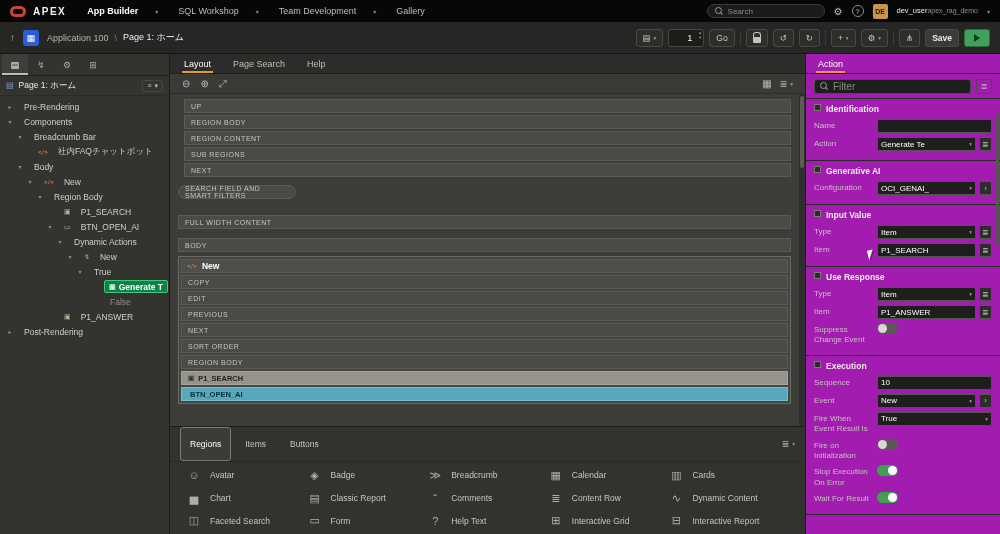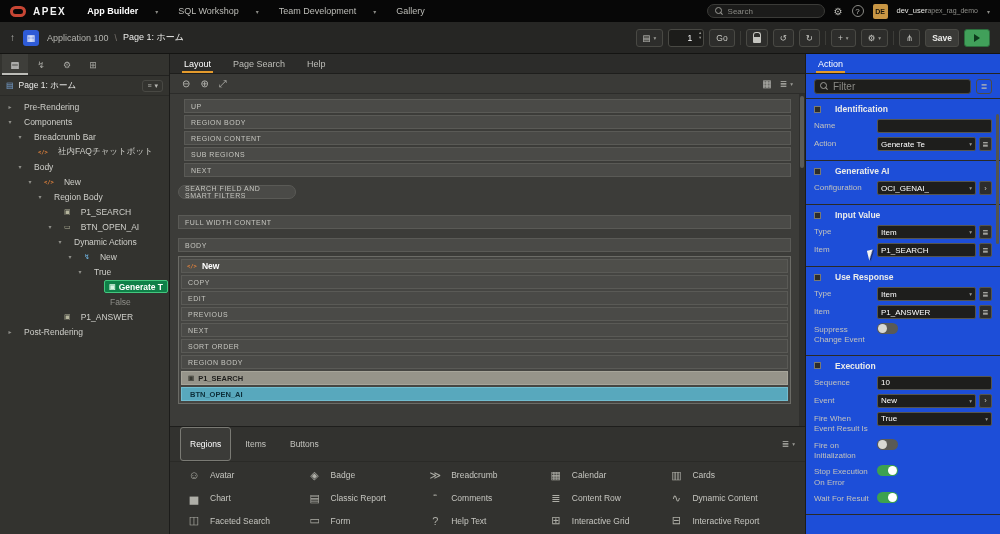--- a/index.html
+++ b/index.html
@@ -108,31 +108,31 @@
   .gtabs{flex:0 0 21px;display:flex;align-items:center;gap:4px;padding:0 10px;border-bottom:1px solid #2a2a27}
   .gtab{font-size:8.5px;color:#c4c4bf;padding:11px 9px;border-radius:3px;border:1px solid transparent;cursor:pointer}
   .gtab.active{border-color:#7a7a74;background:#3b3b38;color:#fff}
   .gmenu{margin-left:auto;display:flex;align-items:center;gap:3px;color:#b9b9b4;font-size:9px;cursor:pointer}
   .gmenu .dd{font-size:5.5px;color:#9a9a95}
   .ggrid{flex:1;display:grid;grid-template-columns:repeat(5,1fr);align-content:space-evenly;padding:2px 16px;row-gap:4px}
   .gitem{display:flex;align-items:center;gap:8px;font-size:8.5px;color:#c6c6c0;cursor:pointer}
   .gicon{width:16px;height:15px;display:flex;align-items:center;justify-content:center;font-size:11px;color:#aeaea7}
 
   
-  .right{flex:0 0 157px;background:#1d4ed8;display:flex;flex-direction:column;position:relative;min-height:0}
+  .right{flex:0 0 157px;background:#a21caf;display:flex;flex-direction:column;position:relative;min-height:0}
   .rtabs{flex:0 0 20px;display:flex;align-items:stretch;padding:0 10px;border-bottom:1px solid #242422}
   .rtab{color:#fff;font-size:9px;display:flex;align-items:center;padding:0 2px;box-shadow:inset 0 -2px 0 var(--accent);cursor:pointer}
   .rfilter{flex:0 0 25px;display:flex;align-items:center;gap:5px;padding:0 8px;border-bottom:1px solid #2a2a27}
   .filter-box{flex:1;height:15px;background:#1e1e1c;border:1px solid #4c4c47;border-radius:3px;display:flex;align-items:center;gap:4px;padding:0 5px}
   .filter-box input{flex:1;background:transparent;border:none;outline:none;color:#c4c4bf;font-size:10px;font-family:inherit;min-width:0}
   .filter-box input::placeholder{color:#8a8a85}
   .rfbtn{width:16px;height:15px;border:1px solid #4c4c47;border-radius:3px;display:flex;align-items:center;justify-content:center;color:#b9b9b4;font-size:8px;cursor:pointer}
   .pgroups{flex:1;overflow:hidden}
   .pgroup{border-bottom:1px solid #2a2a27;padding:4px 8px 5px}
-  .pghd{display:flex;align-items:center;gap:14px;margin:1px 0 5px;color:#ececea;font-weight:bold;font-size:8.5px}
+  .pghd{display:flex;gap:5px;margin:1px 0 5px;color:#ececea;font-weight:bold;font-size:8.5px}
   .pgchk{width:7px;height:7px;border:1px solid #7a7a74;background:#2c2c2a;flex:0 0 auto;cursor:pointer}
   .prow{display:flex;align-items:flex-start;gap:5px;margin-bottom:4px}
   .plabel{flex:0 0 58px;color:#c2c2bd;font-size:8px;line-height:1.3;padding-top:2px}
   .pctrl{flex:1;display:flex;align-items:center;gap:3px;min-width:0}
   .pselect,.pinput{flex:1;height:14px;background:#1e1e1c;border:1px solid #55554f;border-radius:2px;color:#fff;font-size:8px;display:flex;align-items:center;padding:0 3px;min-width:0;cursor:pointer}
   .pselect .val,.pinput .val{flex:1;overflow:hidden;white-space:nowrap}
   .pselect .dd{font-size:5.5px;color:#9a9a95;flex:0 0 auto}
   .pbtn{flex:0 0 13px;width:13px;height:14px;border:1px solid #55554f;border-radius:2px;background:#2d2d2b;color:#c4c4bf;font-size:7.5px;display:flex;align-items:center;justify-content:center;cursor:pointer}
   .toggle{width:21px;height:11px;border-radius:6px;background:#5a5a55;position:relative;flex:0 0 auto;cursor:pointer}
   .toggle::after{content:'';position:absolute;width:9px;height:9px;border-radius:50%;background:#d9d9d4;top:1px;left:1px}

